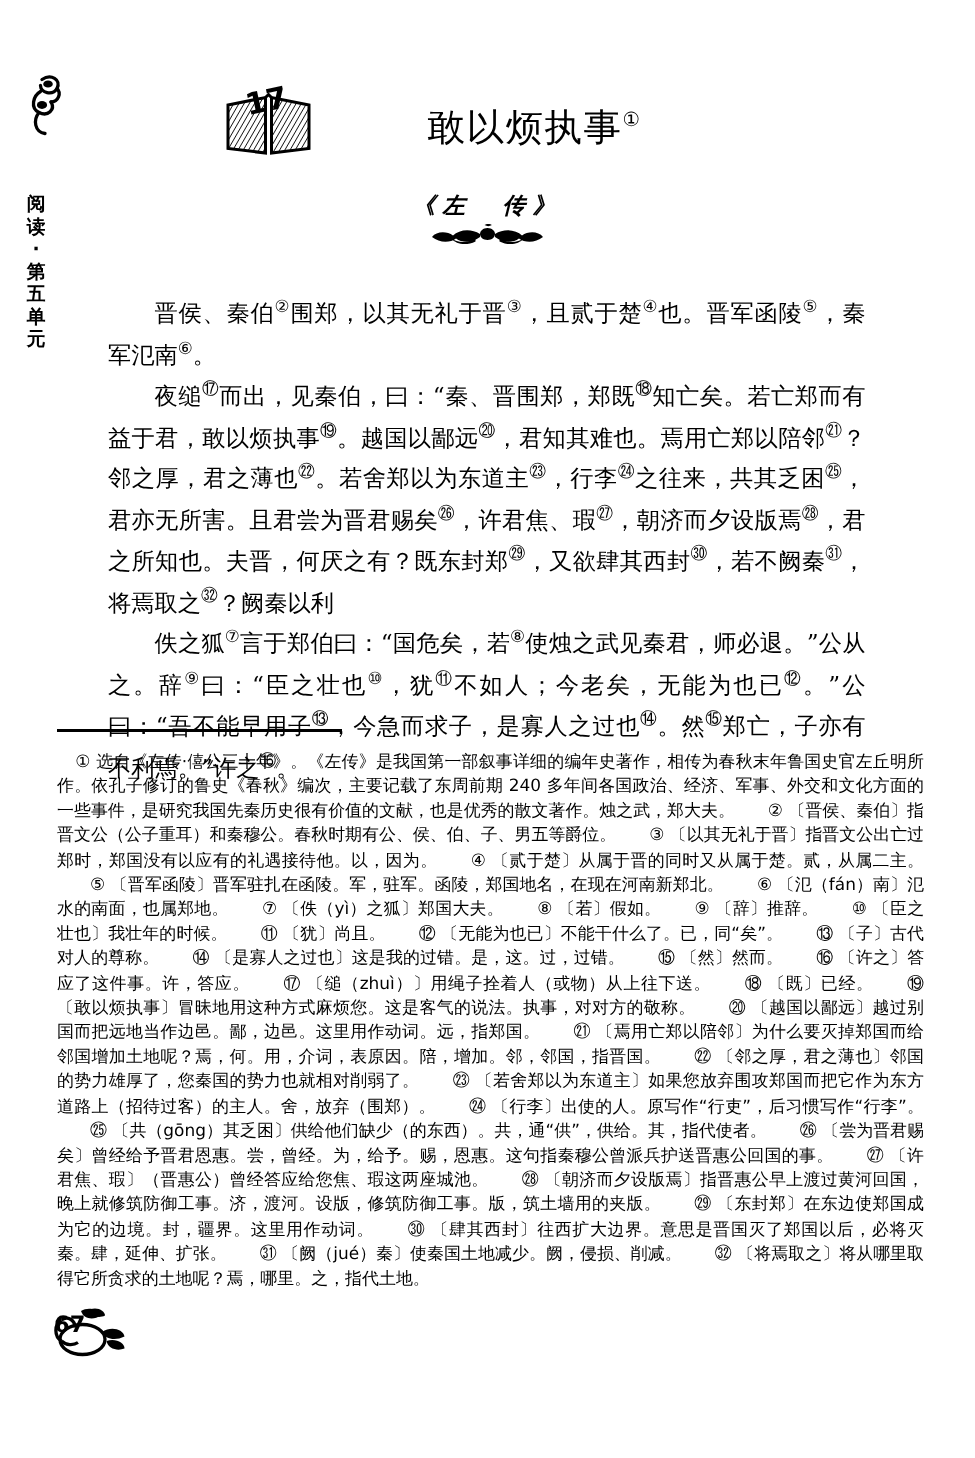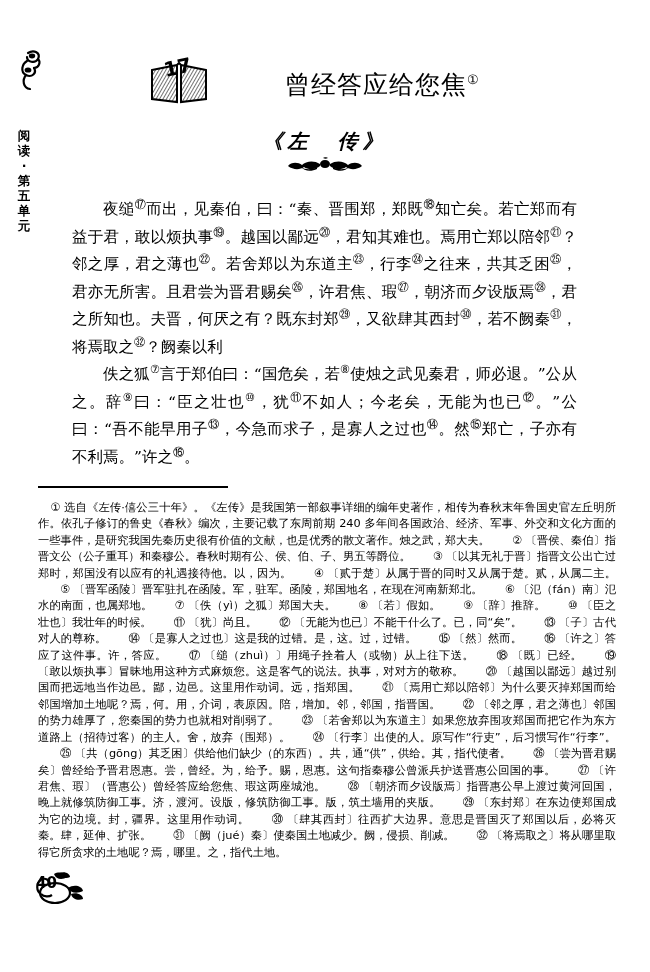--- a/index.html
+++ b/index.html
@@ -82,21 +82,21 @@
     position: absolute;
     left: 0;
     top: 128px;
     width: 650px;
     text-align: center;
   }
   .source-name {
     font-family: "DejaVu Serif", "Liberation Serif", serif;
     font-style: italic;
     font-weight: bold;
-    font-size: 20px;
+    font-size: 15px;
     letter-spacing: 5px;
   }
   .source-rule {
     margin: 2px auto 0;
     width: 96px;
     height: 16px;
   }
   .source-rule svg { display: block; }
 
   
@@ -213,39 +213,40 @@
           <line x1="0" y1="0" x2="0" y2="3" stroke="#000" stroke-width="1.1"></line>
         </pattern>
       </defs>
       <path d="M4 18 L29 13 L29 50 L4 47 Z" fill="url(#hatch)" stroke="#000" stroke-width="2"></path>
       <path d="M58 18 L33 13 L33 50 L58 47 Z" fill="url(#hatch)" stroke="#000" stroke-width="2"></path>
       <path d="M29 13 L31 11 L33 13" fill="none" stroke="#000" stroke-width="2"></path>
       <text x="31" y="22" font-family="DejaVu Sans, Liberation Sans, sans-serif" font-size="20" font-weight="bold" text-anchor="middle" fill="#000" transform="rotate(-12 31 22)">17</text>
     </svg>
   </div>
 
-  <div class="title"><span>曾经答应给您焦</span><span class="marker">①</span></div>
+  <div class="title"><span>敢以烦执事</span><span class="marker">①</span></div>
 
   <div class="source-block">
     <div class="source-name">《左　传》</div>
     <div class="source-rule">
       <svg width="96" height="16" viewBox="0 0 96 16" xmlns="http://www.w3.org/2000/svg">
         <g fill="#000">
           <path d="M48 3 c3 0 5 2 5 4 c0 2 -2 4 -5 4 c-3 0 -5 -2 -5 -4 c0 -2 2 -4 5 -4 z"></path>
           <path d="M43 7 c-6 -4 -14 -3 -18 1 c-4 -3 -11 -3 -14 1 c5 4 12 4 16 1 c4 3 11 3 16 -1 z"></path>
           <path d="M53 7 c6 -4 14 -3 18 1 c4 -3 11 -3 14 1 c-5 4 -12 4 -16 1 c-4 3 -11 3 -16 -1 z"></path>
           <path d="M40 10 c-5 3 -12 3 -16 0 c3 4 10 5 16 2 z"></path>
           <path d="M56 10 c5 3 12 3 16 0 c-3 4 -10 5 -16 2 z"></path>
           <path d="M46 1 c1 -1 4 -1 5 0 c-2 1 -3 1 -5 0 z"></path>
         </g>
       </svg>
     </div>
   </div>
 
   <div class="body-text">
+    <p>晋侯、秦伯<sup>②</sup>围郑，以其无礼于晋<sup>③</sup>，且贰于楚<sup>④</sup>也。晋军函陵<sup>⑤</sup>，秦军氾南<sup>⑥</sup>。</p>
     <p>夜缒<sup>⑰</sup>而出，见秦伯，曰：“秦、晋围郑，郑既<sup>⑱</sup>知亡矣。若亡郑而有益于君，敢以烦执事<sup>⑲</sup>。越国以鄙远<sup>⑳</sup>，君知其难也。焉用亡郑以陪邻<sup>㉑</sup>？邻之厚，君之薄也<sup>㉒</sup>。若舍郑以为东道主<sup>㉓</sup>，行李<sup>㉔</sup>之往来，共其乏困<sup>㉕</sup>，君亦无所害。且君尝为晋君赐矣<sup>㉖</sup>，许君焦、瑕<sup>㉗</sup>，朝济而夕设版焉<sup>㉘</sup>，君之所知也。夫晋，何厌之有？既东封郑<sup>㉙</sup>，又欲肆其西封<sup>㉚</sup>，若不阙秦<sup>㉛</sup>，将焉取之<sup>㉜</sup>？阙秦以利</p>
     <p>佚之狐<sup>⑦</sup>言于郑伯曰：“国危矣，若<sup>⑧</sup>使烛之武见秦君，师必退。”公从之。辞<sup>⑨</sup>曰：“臣之壮也<sup>⑩</sup>，犹<sup>⑪</sup>不如人；今老矣，无能为也已<sup>⑫</sup>。”公曰：“吾不能早用子<sup>⑬</sup>，今急而求子，是寡人之过也<sup>⑭</sup>。然<sup>⑮</sup>郑亡，子亦有不利焉。”许之<sup>⑯</sup>。</p>
   </div>
 
   <div class="note-rule"></div>
 
   <div class="note-list"><span class="first-indent"></span><span class="note"><span class="note-num">① </span><span>选自《左传·僖公三十年》。《左传》是我国第一部叙事详细的编年史著作，相传为春秋末年鲁国史官左丘明所作。依孔子修订的鲁史《春秋》编次，主要记载了东周前期 240 多年间各国政治、经济、军事、外交和文化方面的一些事件，是研究我国先秦历史很有价值的文献，也是优秀的散文著作。烛之武，郑大夫。</span></span><span class="gap"></span><span class="note"><span class="note-num">② </span><span>〔晋侯、秦伯〕指晋文公（公子重耳）和秦穆公。春秋时期有公、侯、伯、子、男五等爵位。</span></span><span class="gap"></span><span class="note"><span class="note-num">③ </span><span>〔以其无礼于晋〕指晋文公出亡过郑时，郑国没有以应有的礼遇接待他。以，因为。</span></span><span class="gap"></span><span class="note"><span class="note-num">④ </span><span>〔贰于楚〕从属于晋的同时又从属于楚。贰，从属二主。</span></span><span class="gap"></span><span class="note"><span class="note-num">⑤ </span><span>〔晋军函陵〕晋军驻扎在函陵。军，驻军。函陵，郑国地名，在现在河南新郑北。</span></span><span class="gap"></span><span class="note"><span class="note-num">⑥ </span><span>〔氾（fán）南〕氾水的南面，也属郑地。</span></span><span class="gap"></span><span class="note"><span class="note-num">⑦ </span><span>〔佚（yì）之狐〕郑国大夫。</span></span><span class="gap"></span><span class="note"><span class="note-num">⑧ </span><span>〔若〕假如。</span></span><span class="gap"></span><span class="note"><span class="note-num">⑨ </span><span>〔辞〕推辞。</span></span><span class="gap"></span><span class="note"><span class="note-num">⑩ </span><span>〔臣之壮也〕我壮年的时候。</span></span><span class="gap"></span><span class="note"><span class="note-num">⑪ </span><span>〔犹〕尚且。</span></span><span class="gap"></span><span class="note"><span class="note-num">⑫ </span><span>〔无能为也已〕不能干什么了。已，同“矣”。</span></span><span class="gap"></span><span class="note"><span class="note-num">⑬ </span><span>〔子〕古代对人的尊称。</span></span><span class="gap"></span><span class="note"><span class="note-num">⑭ </span><span>〔是寡人之过也〕这是我的过错。是，这。过，过错。</span></span><span class="gap"></span><span class="note"><span class="note-num">⑮ </span><span>〔然〕然而。</span></span><span class="gap"></span><span class="note"><span class="note-num">⑯ </span><span>〔许之〕答应了这件事。许，答应。</span></span><span class="gap"></span><span class="note"><span class="note-num">⑰ </span><span>〔缒（zhuì）〕用绳子拴着人（或物）从上往下送。</span></span><span class="gap"></span><span class="note"><span class="note-num">⑱ </span><span>〔既〕已经。</span></span><span class="gap"></span><span class="note"><span class="note-num">⑲ </span><span>〔敢以烦执事〕冒昧地用这种方式麻烦您。这是客气的说法。执事，对对方的敬称。</span></span><span class="gap"></span><span class="note"><span class="note-num">⑳ </span><span>〔越国以鄙远〕越过别国而把远地当作边邑。鄙，边邑。这里用作动词。远，指郑国。</span></span><span class="gap"></span><span class="note"><span class="note-num">㉑ </span><span>〔焉用亡郑以陪邻〕为什么要灭掉郑国而给邻国增加土地呢？焉，何。用，介词，表原因。陪，增加。邻，邻国，指晋国。</span></span><span class="gap"></span><span class="note"><span class="note-num">㉒ </span><span>〔邻之厚，君之薄也〕邻国的势力雄厚了，您秦国的势力也就相对削弱了。</span></span><span class="gap"></span><span class="note"><span class="note-num">㉓ </span><span>〔若舍郑以为东道主〕如果您放弃围攻郑国而把它作为东方道路上（招待过客）的主人。舍，放弃（围郑）。</span></span><span class="gap"></span><span class="note"><span class="note-num">㉔ </span><span>〔行李〕出使的人。原写作“行吏”，后习惯写作“行李”。</span></span><span class="gap"></span><span class="note"><span class="note-num">㉕ </span><span>〔共（gōng）其乏困〕供给他们缺少（的东西）。共，通“供”，供给。其，指代使者。</span></span><span class="gap"></span><span class="note"><span class="note-num">㉖ </span><span>〔尝为晋君赐矣〕曾经给予晋君恩惠。尝，曾经。为，给予。赐，恩惠。这句指秦穆公曾派兵护送晋惠公回国的事。</span></span><span class="gap"></span><span class="note"><span class="note-num">㉗ </span><span>〔许君焦、瑕〕（晋惠公）曾经答应给您焦、瑕这两座城池。</span></span><span class="gap"></span><span class="note"><span class="note-num">㉘ </span><span>〔朝济而夕设版焉〕指晋惠公早上渡过黄河回国，晚上就修筑防御工事。济，渡河。设版，修筑防御工事。版，筑土墙用的夹版。</span></span><span class="gap"></span><span class="note"><span class="note-num">㉙ </span><span>〔东封郑〕在东边使郑国成为它的边境。封，疆界。这里用作动词。</span></span><span class="gap"></span><span class="note"><span class="note-num">㉚ </span><span>〔肆其西封〕往西扩大边界。意思是晋国灭了郑国以后，必将灭秦。肆，延伸、扩张。</span></span><span class="gap"></span><span class="note"><span class="note-num">㉛ </span><span>〔阙（jué）秦〕使秦国土地减少。阙，侵损、削减。</span></span><span class="gap"></span><span class="note"><span class="note-num">㉜ </span><span>〔将焉取之〕将从哪里取得它所贪求的土地呢？焉，哪里。之，指代土地。</span></span></div>
 
   <div class="folio">
     <svg width="70" height="42" viewBox="0 0 70 42" xmlns="http://www.w3.org/2000/svg">
@@ -256,15 +257,15 @@
         <path d="M43 22 c6 -2 12 1 12 5 c-5 2 -11 0 -12 -5 z"></path>
       </g>
       <g fill="none" stroke="#000" stroke-width="2.2">
         <path d="M13 8 c-5 3 -5 11 0 14"></path>
         <path d="M13 8 c4 -3 9 0 9 5"></path>
         <path d="M13 22 c3 3 8 3 11 1"></path>
         <ellipse cx="27" cy="21" rx="15" ry="10"></ellipse>
       </g>
     </svg>
   </div>
-  <div class="folio-num">40</div>
+  <div class="folio-num">67</div>
 
 </div>
 
 </body></html>

